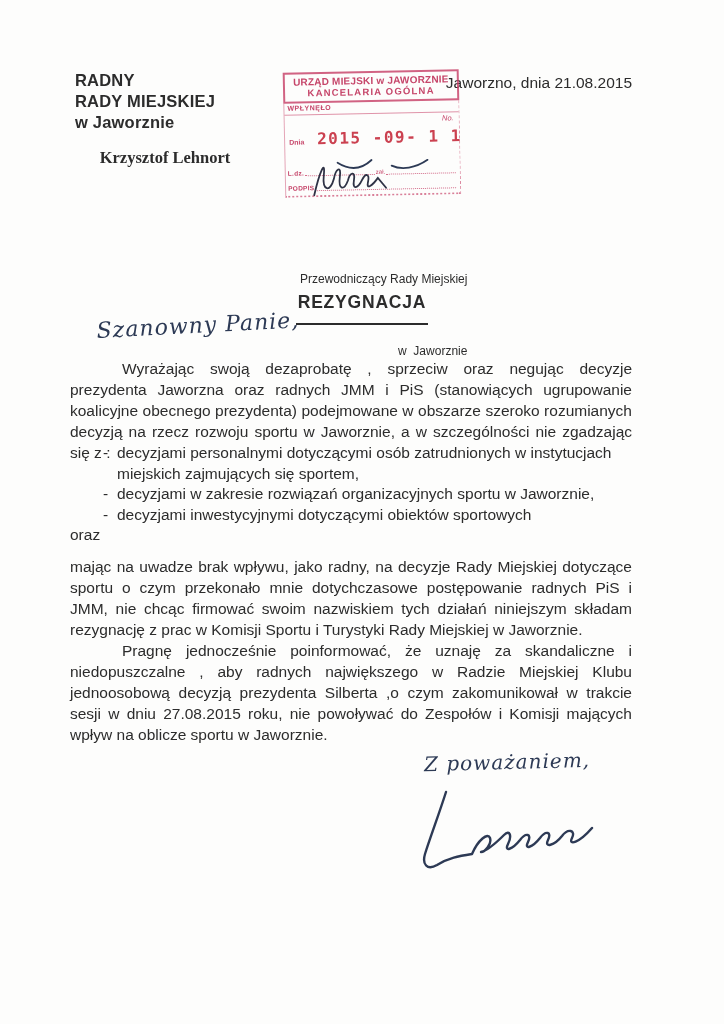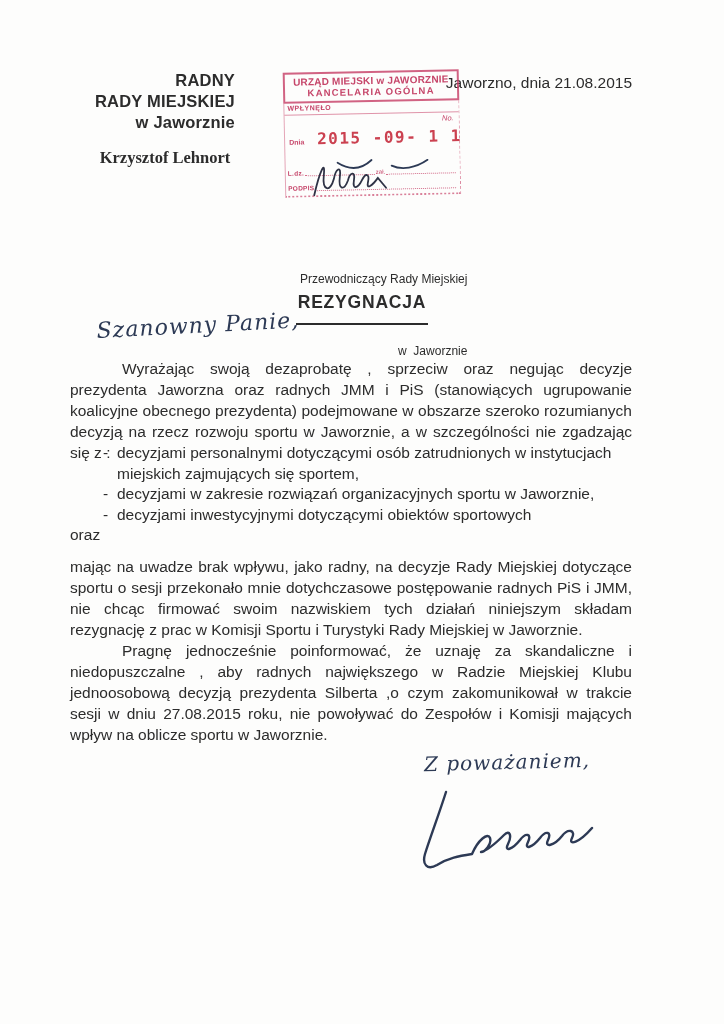--- a/index.html
+++ b/index.html
@@ -4,21 +4,21 @@
 <style>
   html,body{margin:0;padding:0;background:#e8e8e8;}
   .page{
     position:relative;width:724px;height:1024px;margin:0 auto;
     background:#fdfdfc;overflow:hidden;
     font-family:"Liberation Sans",sans-serif;color:#2c2c2c;
   }
   .abs{position:absolute;}
 
   
-  .sender-lines{left:75px;top:70px;width:160px;text-align:right;
+  .sender-lines{left:75px;top:70px;width:160px;text-align:left;
     font-size:16.5px;line-height:21px;font-weight:bold;letter-spacing:.2px;}
   .sender-name{left:80px;top:148px;width:170px;text-align:center;
     font-size:16.5px;font-weight:bold;font-family:Liberation Serif, serif;}
 
   
   .dateline{top:74px;right:92px;font-size:15.5px;}
 
   
   .stamp{left:284px;top:71px;width:176px;height:129px;
     transform:rotate(-1.2deg);color:#c6466a;z-index:3;}
@@ -139,21 +139,21 @@
     </div>
     <div class="bullet">
       <span class="dash">-</span>
       <span>decyzjami  inwestycyjnymi dotyczącymi  obiektów sportowych</span>
     </div>
   </div>
 
   <div class="abs oraz">oraz</div>
 
   <div class="abs block2">
-    <p class="para">mając na uwadze  brak wpływu, jako radny, na  decyzje Rady Miejskiej dotyczące sportu o sesji przekonało mnie  dotychczasowe postępowanie radnych PiS i JMM, nie chcąc firmować swoim nazwiskiem tych działań niniejszym składam rezygnację z prac w Komisji Sportu i Turystyki Rady Miejskiej w Jaworznie.</p>
+    <p class="para">mając na uwadze  brak wpływu, jako radny, na  decyzje Rady Miejskiej dotyczące sportu o czym przekonało mnie  dotychczasowe postępowanie radnych PiS i JMM, nie chcąc firmować swoim nazwiskiem tych działań niniejszym składam rezygnację z prac w Komisji Sportu i Turystyki Rady Miejskiej w Jaworznie.</p>
     <p class="para indent">Pragnę  jednocześnie  poinformować,  że  uznaję  za  skandaliczne i  niedopuszczalne , aby  radnych  największego  w  Radzie  Miejskiej  Klubu jednoosobową decyzją prezydenta Silberta ,o czym zakomunikował w trakcie sesji w dniu 27.08.2015 roku, nie powoływać do Zespołów i Komisji mających wpływ na oblicze sportu w Jaworznie.</p>
   </div>
 
   <div class="abs handwriting closing">Z poważaniem,</div>
 
   <svg class="abs signature-svg" width="210" height="100" viewBox="0 0 210 100" title="Lehnort">
     <path d="M34,12 C27,34 18,58 13,74 C10,84 15,91 25,85 C36,78 47,76 60,74
              C66,60 76,52 78,58 C80,64 73,72 69,72 C77,70 86,61 92,55 C98,49 100,56 96,64 C92,72 100,70 108,60
              C114,52 120,54 116,62 C112,70 120,68 128,58 C134,50 140,52 136,60 C132,68 142,66 150,56
              C156,48 164,50 160,58 C156,66 167,63 180,48" fill="none" stroke="#2d3a55" stroke-width="2.4" stroke-linecap="round" stroke-linejoin="round"></path>

